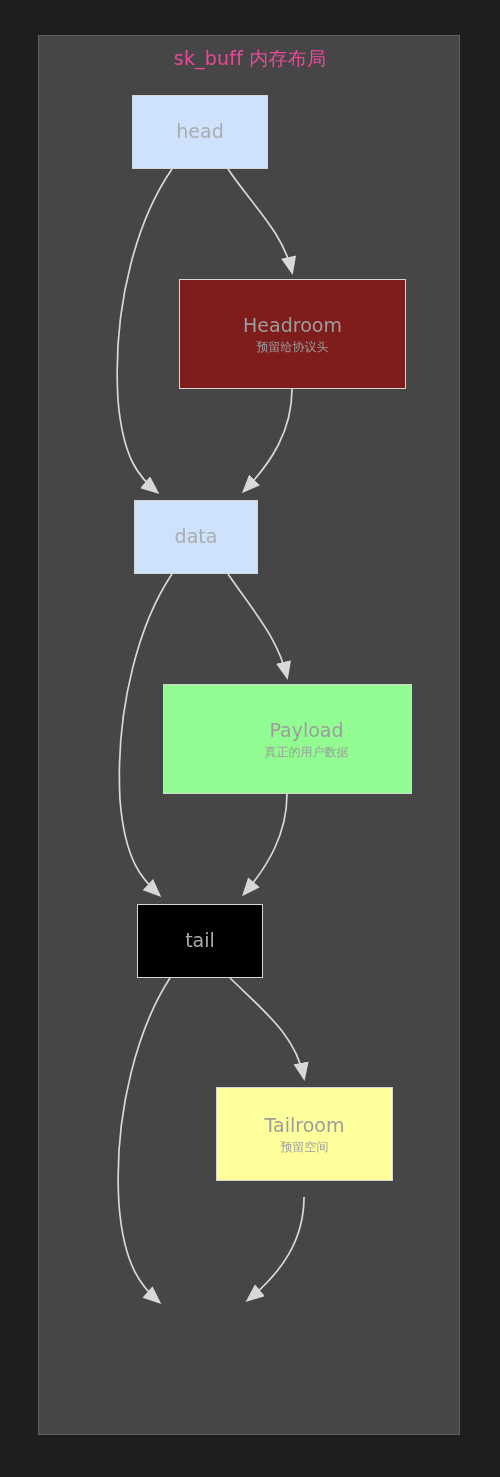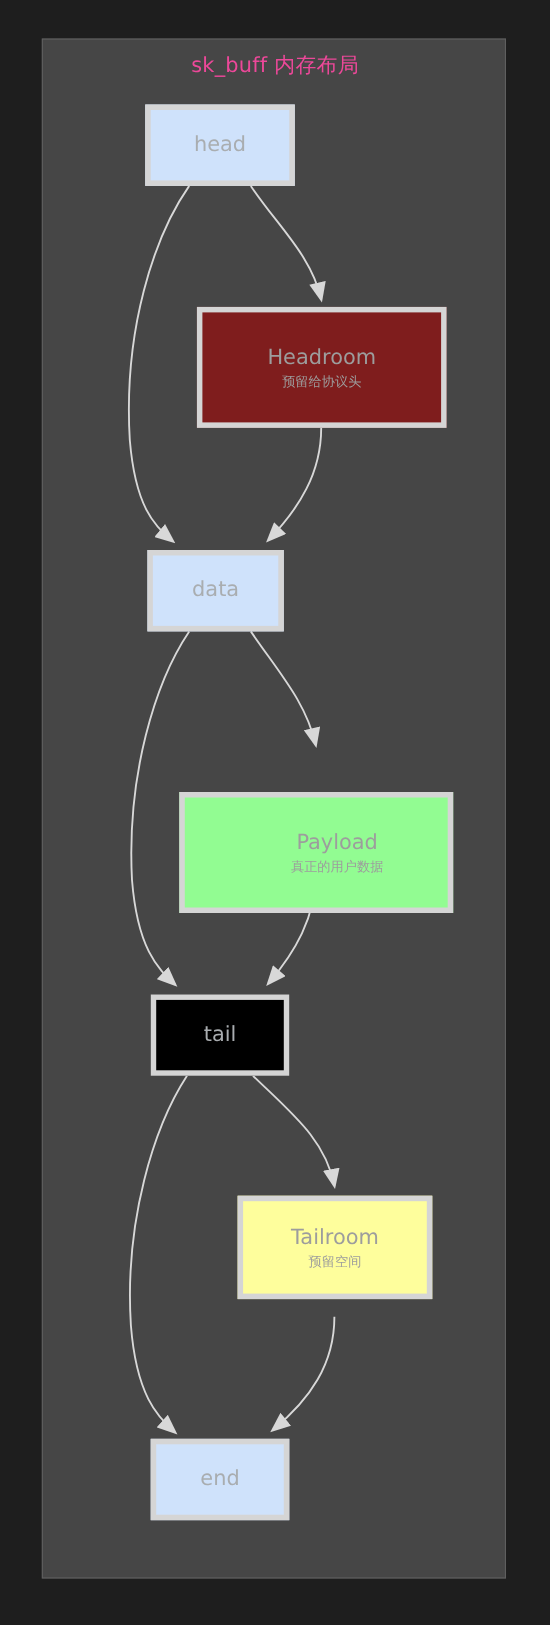--- a/index.html
+++ b/index.html
@@ -44,21 +44,21 @@
     position: absolute;
     left: 0;
     top: 0;
     width: 500px;
     height: 1477px;
     pointer-events: none;
   }
   .node {
     position: absolute;
     box-sizing: border-box;
-    border: 5px solid #a3a3a3;
+    border: 1px solid #a3a3a3;
     display: flex;
     flex-direction: column;
     align-items: center;
     justify-content: center;
     text-align: left;
     line-height: 1.34;
   }
   .node .lbl {
     color: #9d9d9d;
     font-size: 19px;
@@ -114,31 +114,28 @@
 
   <div class="node" style="left: 179px; top: 279px; width: 227px; height: 110px; background: #7f1d1d; border-color: rgb(213, 213, 213);">
     <span class="lbl" style="color: rgb(157, 157, 157);">Headroom</span>
     <span class="lbl sub" style="color: rgb(157, 157, 157);">预留给协议头</span>
   </div>
 
   <div class="node pointer" style="left: 134px; top: 500px; width: 124px; height: 74px; background: rgb(207, 226, 251); border-color: rgb(213, 213, 213);">
     <span class="lbl" style="color: rgb(169, 173, 176);">data</span>
   </div>
 
-  <div class="node" style="left: 163px; top: 720px; width: 249px; height: 110px; background: rgb(146, 252, 146); border-color: rgb(213, 213, 213); padding-left: 38px;">
+  <div class="node" style="left: 163px; top: 684px; width: 249px; height: 110px; background: rgb(146, 252, 146); border-color: rgb(213, 213, 213); padding-left: 38px;">
     <span class="lbl" style="color: rgb(157, 157, 157);">Payload</span>
     <span class="lbl sub" style="color: rgb(157, 157, 157); font-family: Liberation Serif, serif;">真正的用户数据</span>
   </div>
 
   <div class="node pointer" style="left: 137px; top: 904px; width: 126px; height: 74px; background: #000000; border-color: rgb(213, 213, 213);">
     <span class="lbl" style="color: rgb(169, 173, 176);">tail</span>
   </div>
 
   <div class="node" style="left: 216px; top: 1087px; width: 177px; height: 94px; background: rgb(254, 254, 156); border-color: rgb(213, 213, 213);">
     <span class="lbl" style="color: rgb(157, 157, 157);">Tailroom</span>
     <span class="lbl sub" style="color: rgb(157, 157, 157);">预留空间</span>
   </div>
 
-  <div class="node pointer" style="left: 137px; top: 1308px; width: 126px; height: 74px; background: rgb(207, 226, 251); border-color: rgb(213, 213, 213);">
-    <span class="lbl" style="color: rgb(169, 173, 176);">end</span>
-  </div>
 
 </div>
 
 </body></html>

